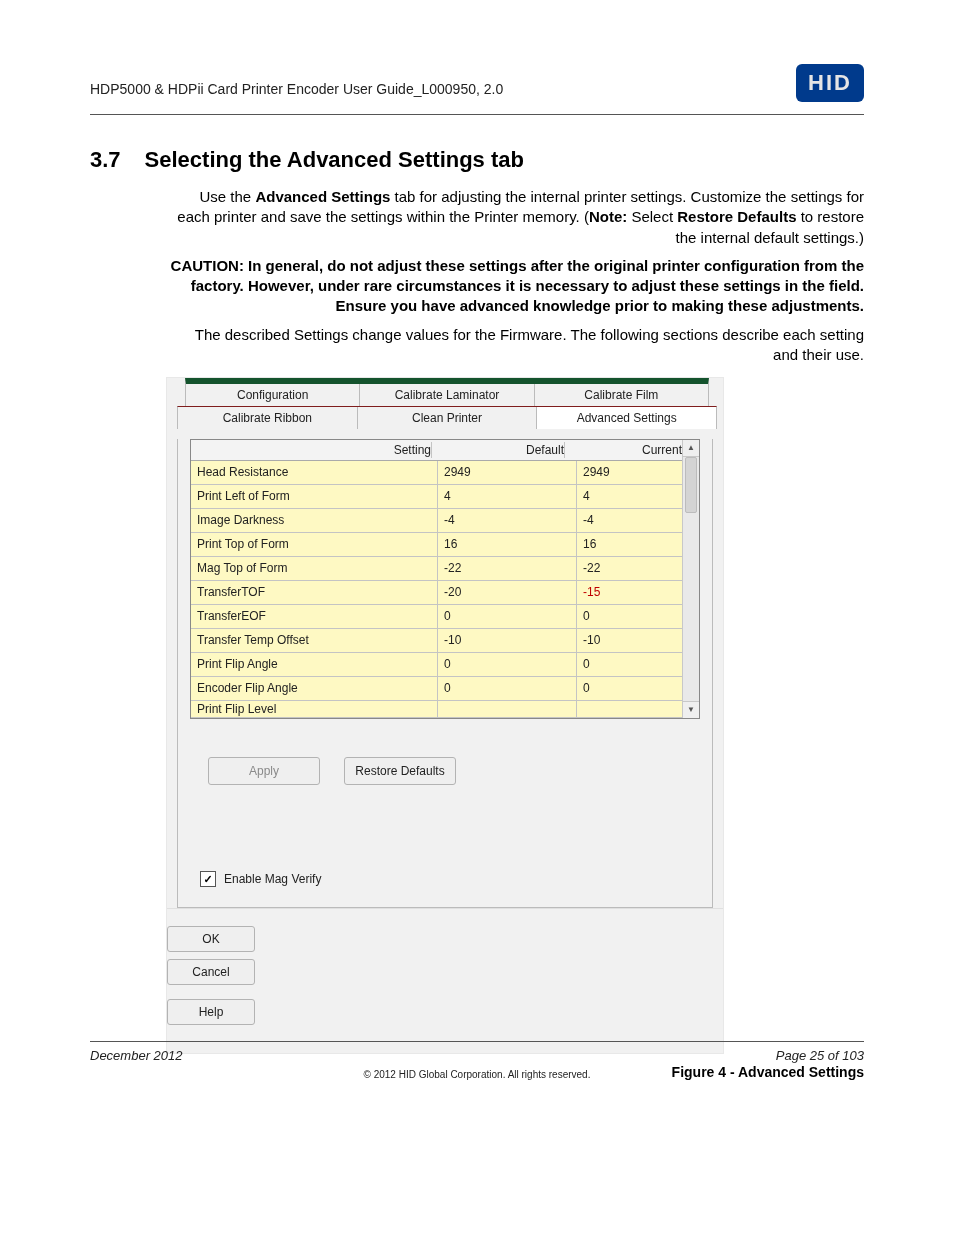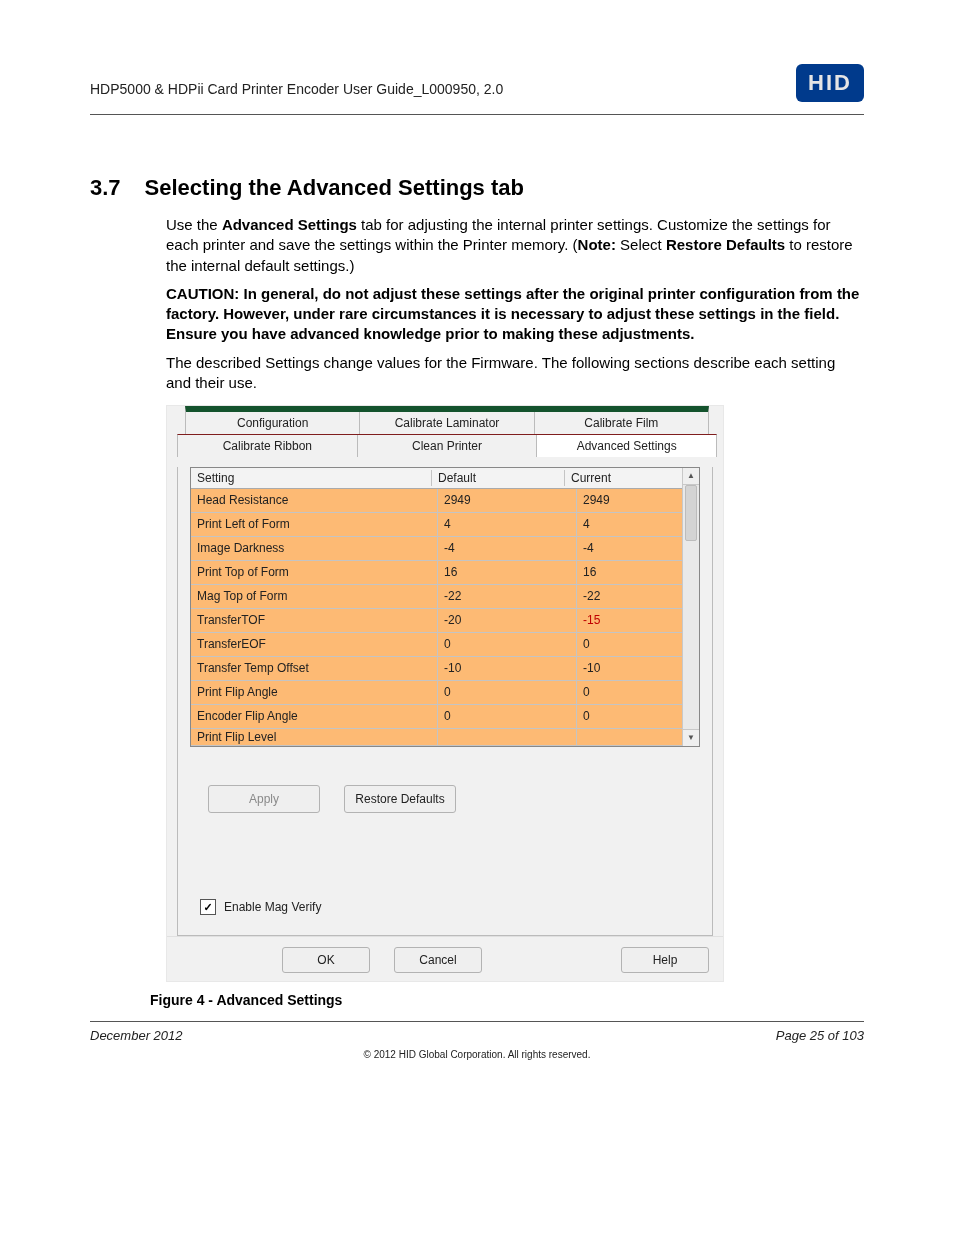--- a/index.html
+++ b/index.html
@@ -33,21 +33,22 @@
     font-weight: 700;
     letter-spacing: 2px;
     padding: 8px 12px;
     border-radius: 6px;
     font-size: 22px;
     line-height: 1;
     position: relative;
     top: -6px;
   }
   .section {
-    margin-top: 60px;
+    margin-top: 32px;
+    text-align: right;
   }
   .section-head {
     display: flex;
     gap: 24px;
     font-weight: 700;
     font-size: 22px;
     margin-bottom: 14px;
   }
   .section-body {
     margin-left: 76px;
@@ -110,21 +111,21 @@
     border: 1px solid #bbb;
     border-top: none;
     background: #f1f1f1;
     padding-bottom: 6px;
   }
 
   .grid-wrap {
     margin: 10px 12px 0 12px;
     display: flex;
     border: 1px solid #888;
-    background: #fdba74;
+    background: #fef9c3;
   }
   .grid-main { flex: 1; }
   .grid-scroll {
     width: 16px;
     background: #e9e9e9;
     border-left: 1px solid #c8c8c8;
     position: relative;
   }
   .scroll-arrow {
     height: 16px;
@@ -181,23 +182,24 @@
     margin: 86px 0 14px 22px;
     display:flex;align-items:center;gap:8px;
   }
   .magrow .cb {
     width:14px;height:14px;border:1px solid #555;background:#fff;
     display:flex;align-items:center;justify-content:center;
     font-size:11px;font-weight:700;color:#000;
   }
 
   .dialog-footer {
-    display:flex;gap:24px;justify-content:center;
-    padding:10px 0 8px 0;
+    display:flex;gap:7px;justify-content:center;
+    padding:10px 0 28px 0;
     border-top:1px solid #e0e0e0;
+    flex-direction:column;
   }
   .dialog-footer .spacer{flex:1;}
   .dialog-footer .wbtn{width:86px;height:24px;}
 
   .page-footer{
     position:absolute;bottom:40px;left:90px;right:90px;
     font-size:13px;color:#222;
   }
   .pf-row{display:flex;justify-content:space-between;border-top:1px solid #555;padding-top:6px;font-style:italic;}
   .pf-center{text-align:center;font-size:10px;margin-top:6px;}

